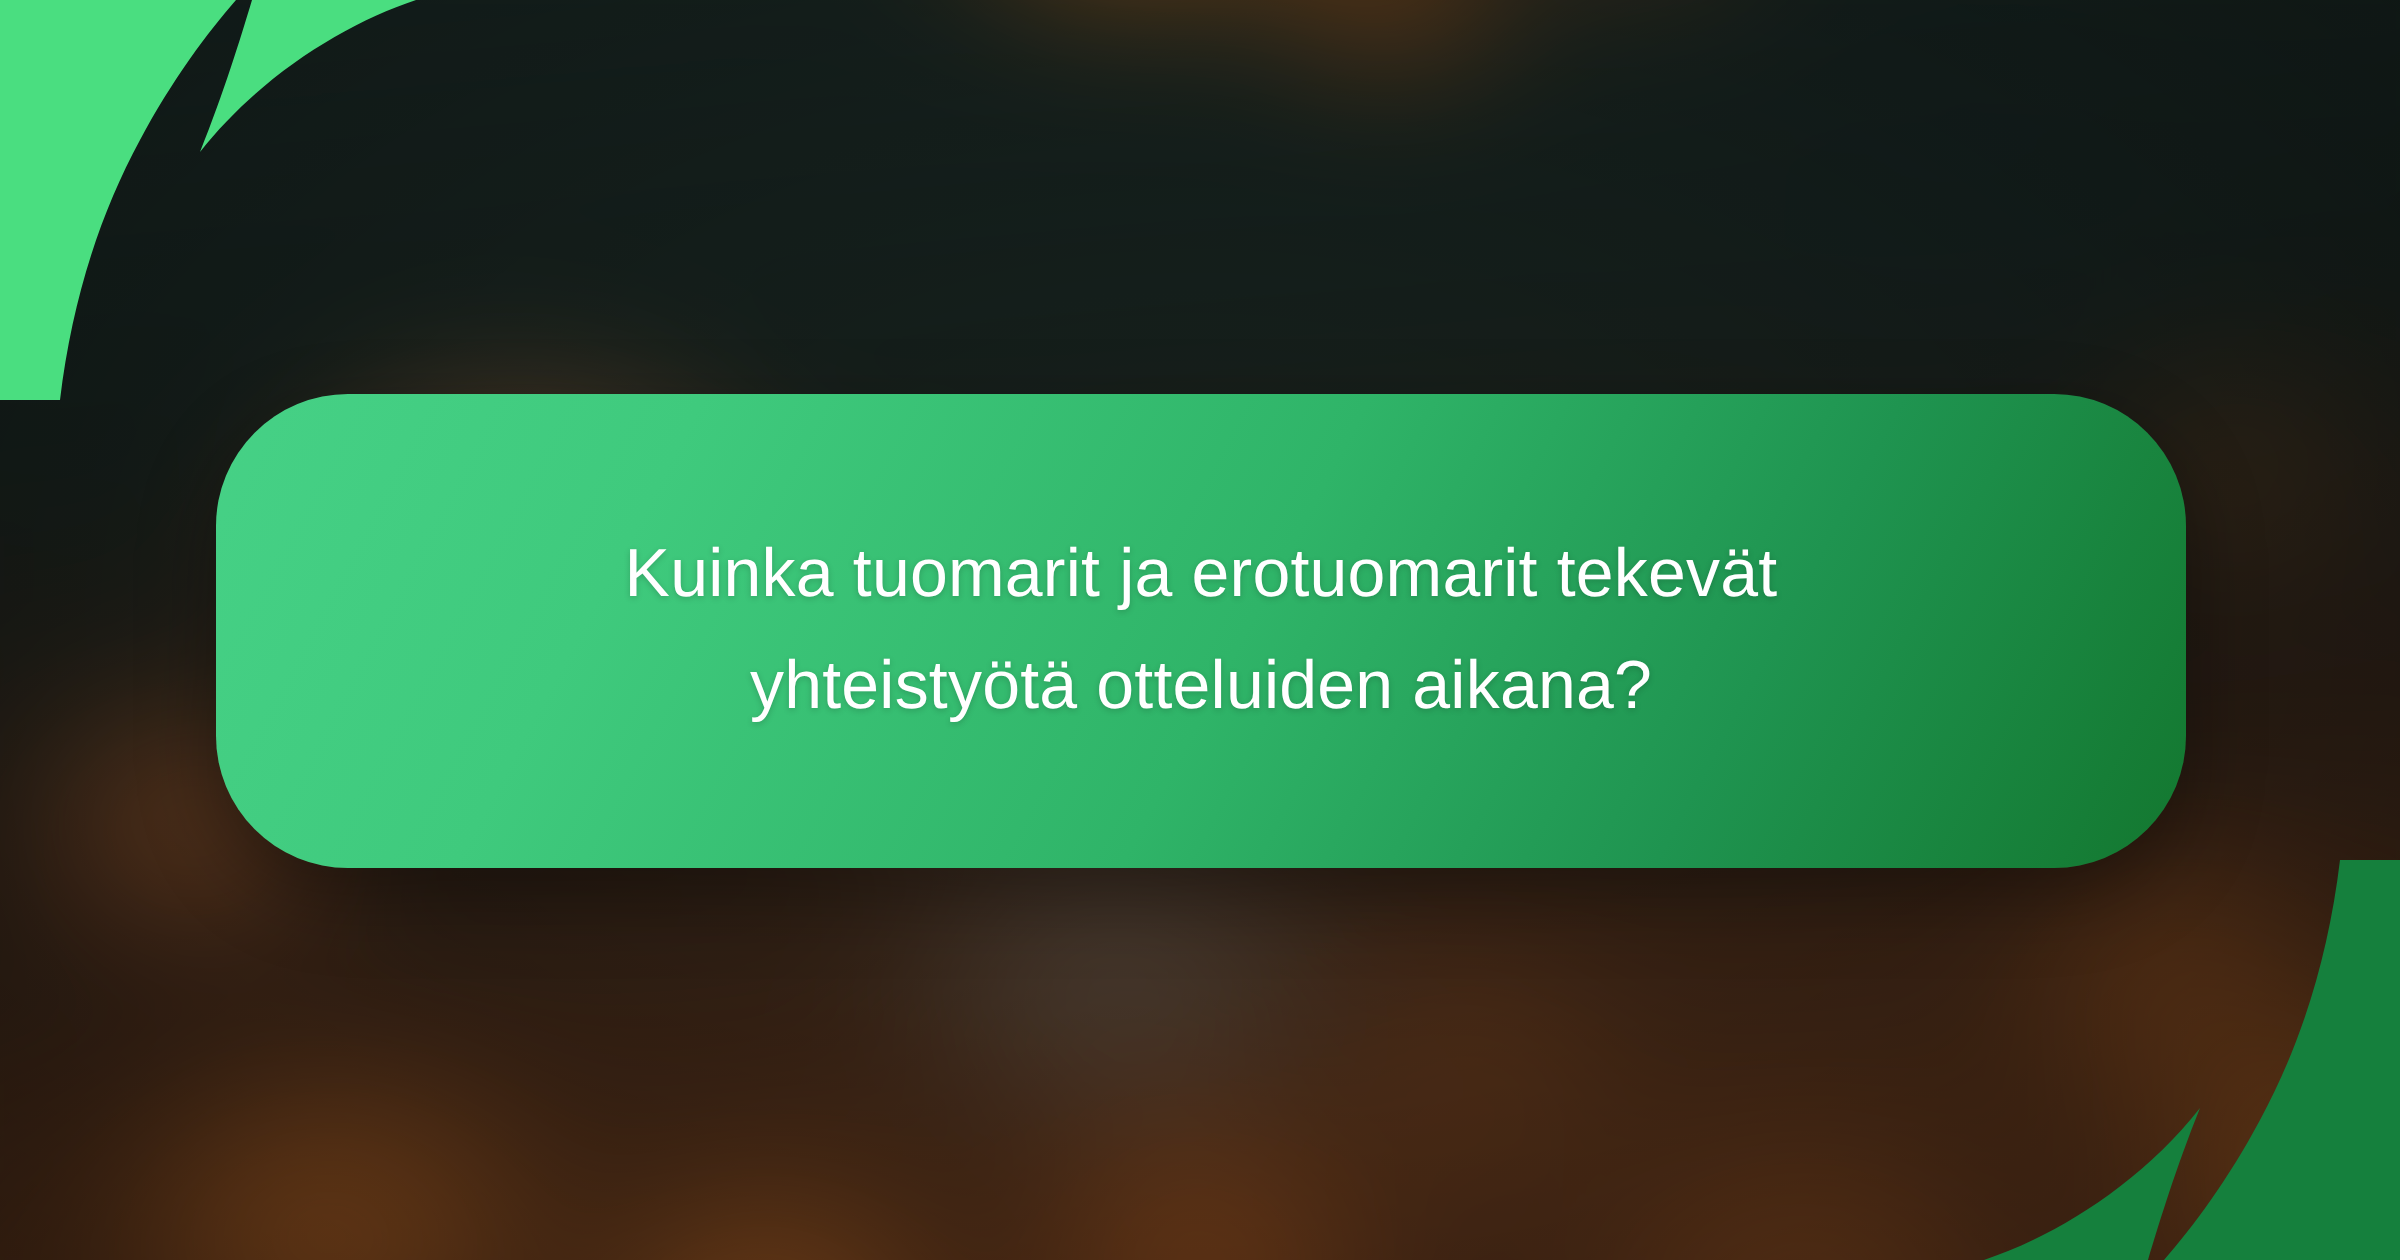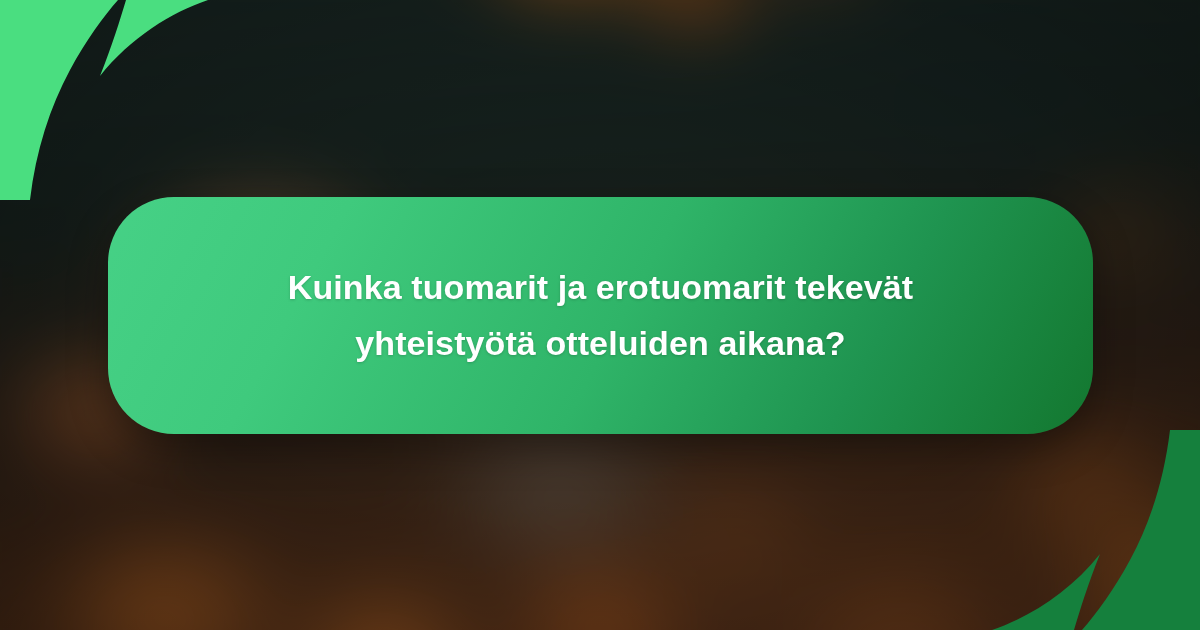--- a/index.html
+++ b/index.html
@@ -80,21 +80,21 @@
     display: flex;
     align-items: center;
     justify-content: center;
     box-sizing: border-box;
     padding: 22px 74px;
   }
   .qcard-text {
     color: #ffffff;
     font-size: 34px;
     line-height: 1.62;
-    font-weight: 700;
+    font-weight: 400;
     text-align: center;
     letter-spacing: 0.1px;
     text-shadow: 0 1px 3px rgba(0,0,0,0.18);
     max-width: 700px;
   }
 </style>
 </head>
 <body>
 
 <div class="stage">

